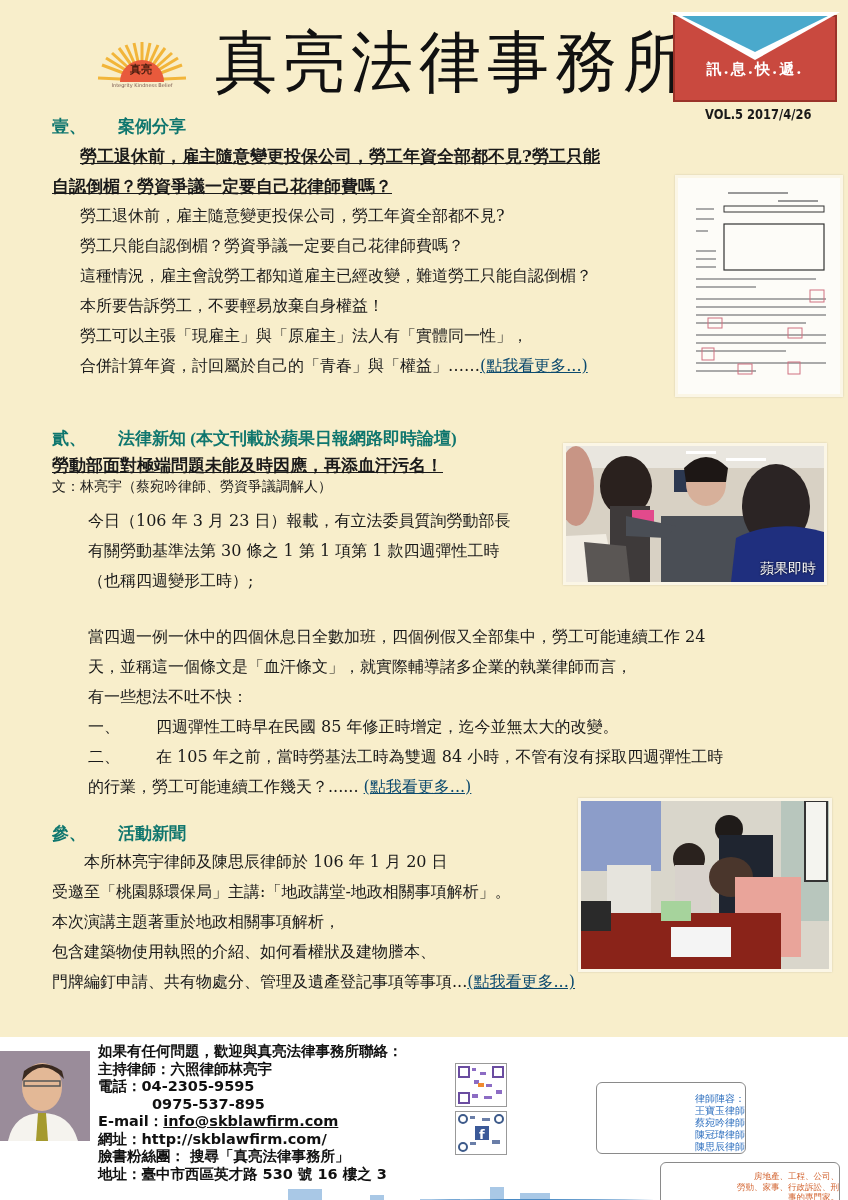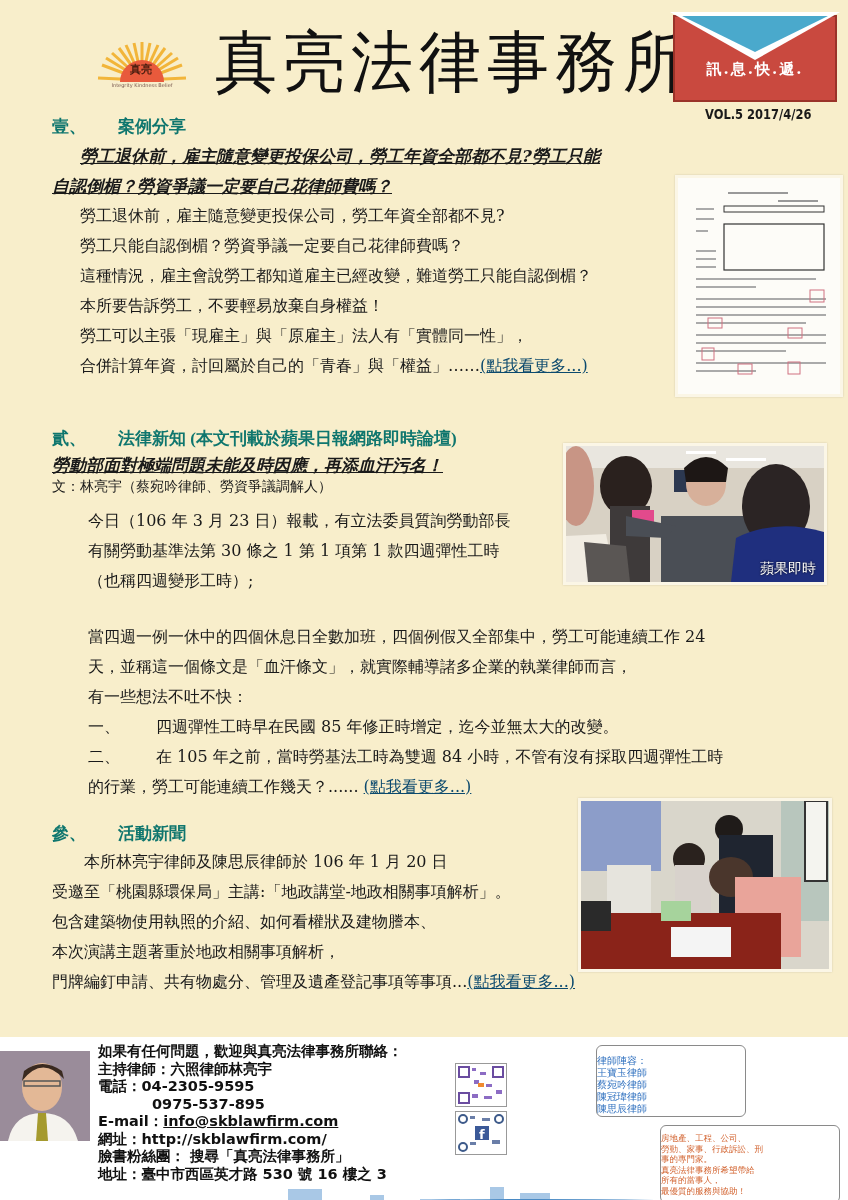--- a/index.html
+++ b/index.html
@@ -34,21 +34,21 @@
     font-weight: bold; font-size: 14px; letter-spacing: 0px;
     transform: scaleX(0.82); transform-origin: left;
   }
 
   .sec-head {
     color: #0f766e; font-weight: bold; font-size: 17px;
     font-family: Liberation Serif, serif;
   }
   .sec-head .num { display: inline-block; width: 66px; }
   .art-title {
-    font-weight: bold; font-style: italic; text-decoration: underline;
+    font-weight: bold; text-decoration: underline;
     font-size: 17px; line-height: 29px;
   }
   .para { font-size: 16px; line-height: 30px; }
   .link { color: #0c4a6e; text-decoration: underline; }
 
   .photo {
     border: 3px solid #fbf6e6;
     box-shadow: 0 0 2px rgba(0,0,0,0.15);
     overflow: hidden;
   }
@@ -56,21 +56,21 @@
   
   .footer {
     left: 0; top: 1037px; width: 848px; height: 188px; background: #ffffff;
   }
   .contact {
     font-family: "DejaVu Sans", sans-serif; font-weight: bold;
     font-size: 14.5px; line-height: 17.5px; color: #111;
   }
   .scroll {
     background: #fff; border: 1.5px solid #8a8a8a; border-radius: 6px;
-    text-align: left; font-family: Liberation Mono, monospace;
+    text-align: right; font-family: Liberation Serif, serif; margin-top: 37px;
   }
 </style>
 </head>
 <body>
 
 <div class="abs logo-sun">
   <svg width="100" height="52" viewBox="0 0 100 52">
     <g stroke="#f2b53a" stroke-width="3">
       <line x1="50" y1="40" x2="50" y2="2"></line>
       <line x1="50" y1="40" x2="34" y2="5"></line>
@@ -209,22 +209,22 @@
   </svg>
   <div style="position:absolute;right:8px;bottom:4px;color:#fff;font-family:'DejaVu Sans',sans-serif;font-weight:normal;font-size:14px;text-shadow:0 0 2px #000;">蘋果即時</div>
 </div>
 
 <div class="abs sec-head" style="left:52px;top:822px;">
   <span class="num">參、</span><span>活動新聞</span>
 </div>
 <div class="abs para" style="left:52px;top:847px;width:620px;">
   <div style="padding-left:32px;">本所林亮宇律師及陳思辰律師於 106 年 1 月 20 日</div>
   <div>受邀至「桃園縣環保局」主講:「地政講堂-地政相關事項解析」。</div>
+  <div>本次演講主題著重於地政相關事項解析，</div>
   <div>包含建築物使用執照的介紹、如何看權狀及建物謄本、</div>
-  <div>本次演講主題著重於地政相關事項解析，</div>
   <div><span>門牌編釘申請、共有物處分、管理及遺產登記事項等事項...</span><a class="link">(點我看更多...)</a></div>
 </div>
 
 <div class="abs photo" style="left:578px;top:798px;width:254px;height:174px;">
   <svg width="248" height="168" viewBox="0 0 248 168">
     <rect width="248" height="168" fill="#d9d6cb"></rect>
     <rect x="0" y="0" width="80" height="70" fill="#8c9dc9"></rect>
     <rect x="200" y="0" width="48" height="120" fill="#b8c6bd"></rect>
     <rect x="224" y="0" width="22" height="80" fill="#f4f4ef" stroke="#333" stroke-width="2"></rect>
     <rect x="26" y="64" width="44" height="50" fill="#e6e4dd"></rect>

